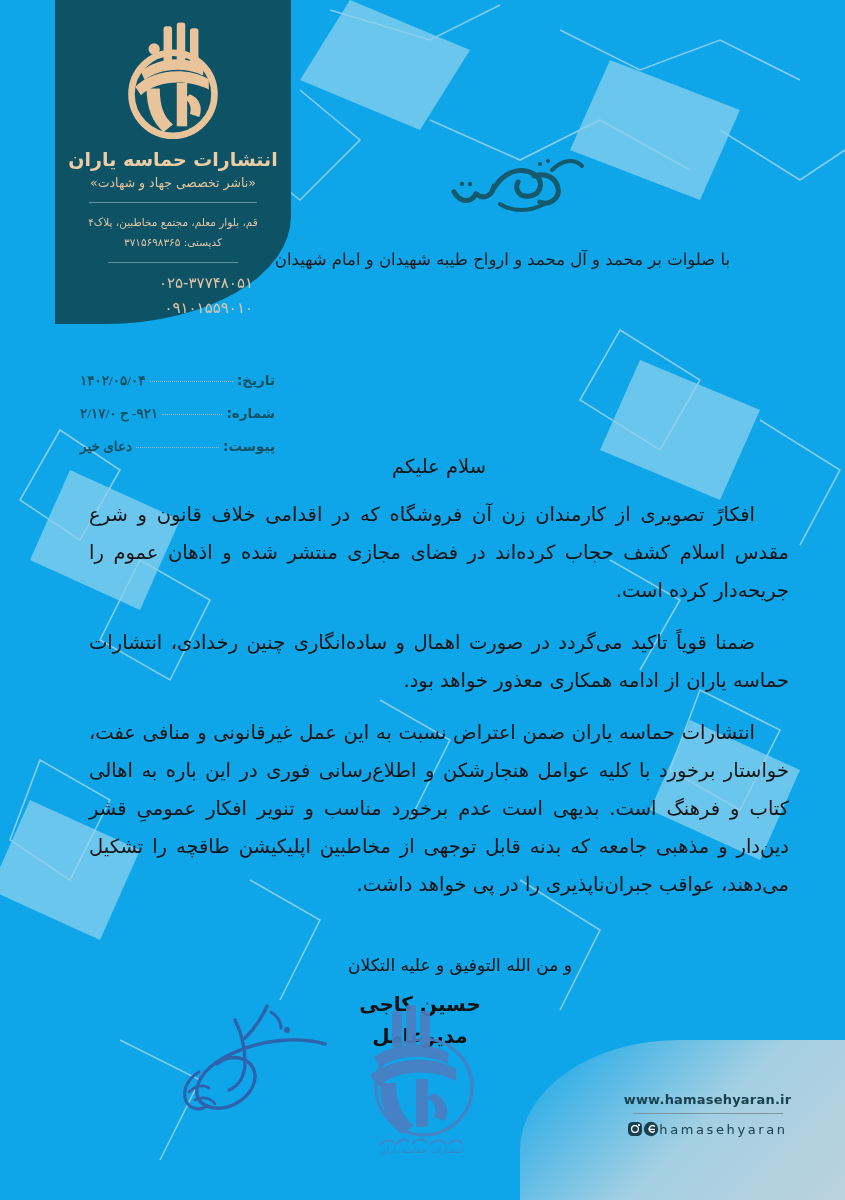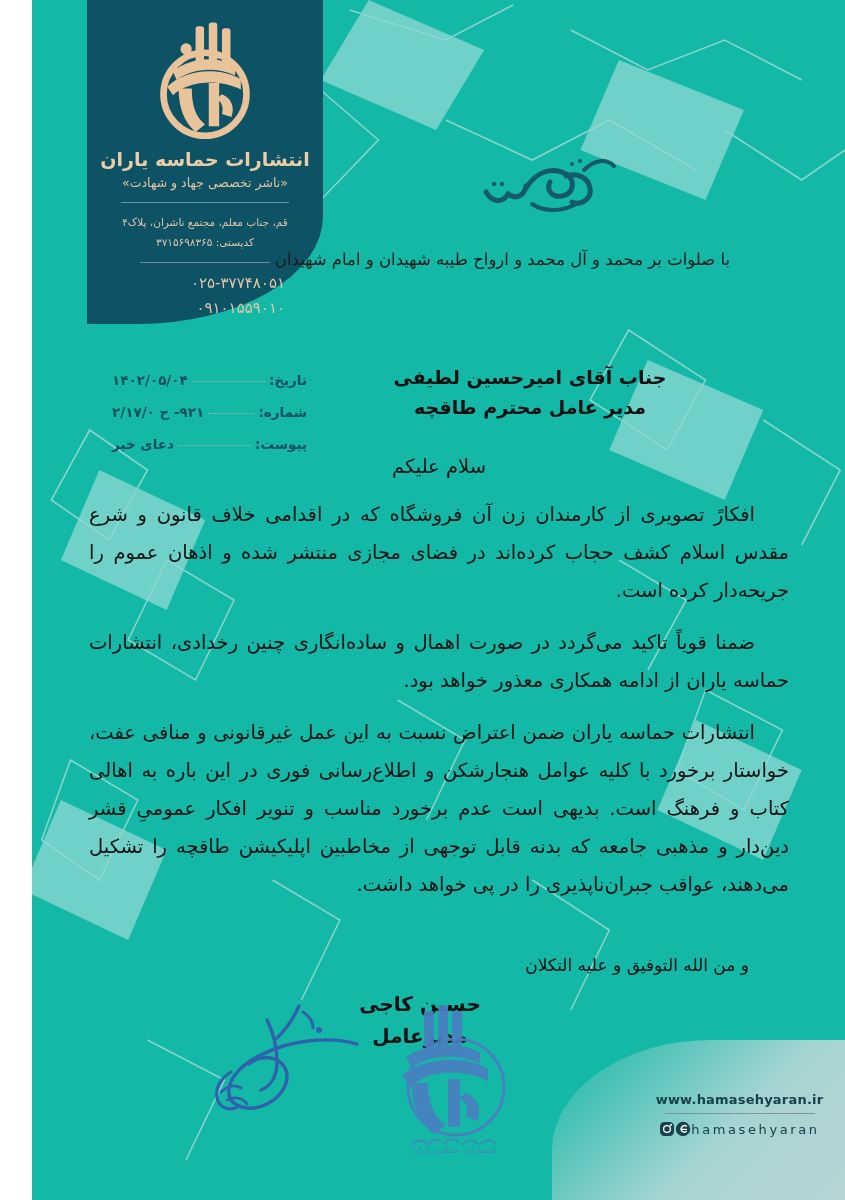--- a/index.html
+++ b/index.html
@@ -8,23 +8,22 @@
     width:845px;height:1200px;
     background:#ffffff;
     font-family:"DejaVu Sans","Liberation Sans",sans-serif;
     overflow:hidden;
     position:relative;
   }
 
   
   .page{
     position:absolute;inset:0;
-    background:#14b8a6;
+    background:#0ea5e9;
     overflow:hidden;
-    margin-left:32px;
   }
   
   .paper-texture{
     position:absolute;inset:0;
     pointer-events:none;
     opacity:.55;
   }
   .paper-texture svg{width:100%;height:100%;display:block;}
 
   
@@ -144,20 +143,21 @@
     border-bottom:1px dotted #9fb4bb;
     margin:0 4px;
     position:relative;top:-3px;
     min-width:10px;
   }
   .meta-value{
     flex:0 0 auto;
     font-weight:bold;
     direction:rtl;
     unicode-bidi:plaintext;
+    font-family:Liberation Serif, serif;
   }
 
   
   .recipient{
     position:absolute;
     right:60px;top:362px;
     width:510px;
     text-align:center;
     direction:rtl;
     font-size:19px;
@@ -188,22 +188,23 @@
     margin:0 0 14px 0;
     text-indent:34px;
     text-align:justify;
     text-justify:inter-word;
   }
   .para:last-child{margin-bottom:0;}
 
   
   .closing{
     position:absolute;
-    right:96px;top:955px;
+    right:105px;top:955px;
     width:560px;
+    text-align:center;
     direction:rtl;
     font-size:17px;
     color:#111;
   }
   .signer{
     position:absolute;
     right:300px;top:988px;
     width:250px;
     text-align:center;
     direction:rtl;
@@ -328,21 +329,21 @@
             <path d="M88 78 c10 4 14 14 10 24 l-10 -3 c2 -7 0 -13 -6 -16 Z"></path>
           </g>
         </svg>
       </div>
 
       <div class="brand-title">انتشارات حماسه یاران</div>
       <div class="brand-sub">«ناشر تخصصی جهاد و شهادت»</div>
 
       <div class="brand-rule"></div>
 
-      <div class="brand-addr">قم، جناب معلم، مجتمع ناشران، پلاک۴</div>
+      <div class="brand-addr">قم، بلوار معلم، مجتمع مخاطبین، پلاک۴</div>
       <div class="brand-addr">کدپستی: ۳۷۱۵۶۹۸۳۶۵</div>
 
       <div class="brand-rule2"></div>
 
       <div class="brand-phone">۰۲۵-۳۷۷۴۸۰۵۱</div>
       <div class="brand-phone mob">۰۹۱۰۱۵۵۹۰۱۰</div>
     </div>
   </div>
 
   <div class="bismillah">
@@ -377,24 +378,20 @@
       <span class="meta-dots"></span>
       <span class="meta-value">۹۲۱- ح ۲/۱۷/۰</span>
     </div>
     <div class="meta-row">
       <span class="meta-label">پیوست:</span>
       <span class="meta-dots"></span>
       <span class="meta-value">دعای خیر</span>
     </div>
   </div>
 
-  <div class="recipient">
-    <div>جناب آقای امیرحسین لطیفی</div>
-    <div>مدیر عامل محترم طاقچه</div>
-  </div>
 
   <div class="body-text">
     <p class="greeting">سلام علیکم</p>
     <p class="para">افکارً تصویری از کارمندان زن آن فروشگاه که در اقدامی خلاف قانون و شرع مقدس اسلام کشف حجاب کرده‌اند در فضای مجازی منتشر شده و اذهان عموم را جریحه‌دار کرده است.</p>
     <p class="para">ضمنا قویاً تاکید می‌گردد در صورت اهمال و ساده‌انگاری چنین رخدادی، انتشارات حماسه یاران از ادامه همکاری معذور خواهد بود.</p>
     <p class="para">انتشارات حماسه یاران ضمن اعتراض نسبت به این عمل غیرقانونی و منافی عفت، خواستار برخورد با کلیه عوامل هنجارشکن و اطلاع‌رسانی فوری در این باره به اهالی کتاب و فرهنگ است. بدیهی است عدم برخورد مناسب و تنویر افکار عمومیِ قشر دین‌دار و مذهبی جامعه که بدنه قابل توجهی از مخاطبین اپلیکیشن طاقچه را تشکیل می‌دهند، عواقب جبران‌ناپذیری را در پی خواهد داشت.</p>
   </div>
 
   <div class="closing">و من الله التوفیق و علیه التکلان</div>
   <div class="signer">

